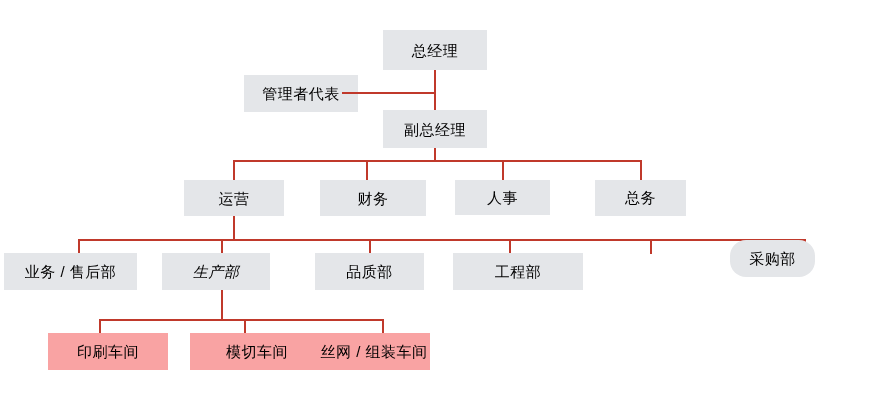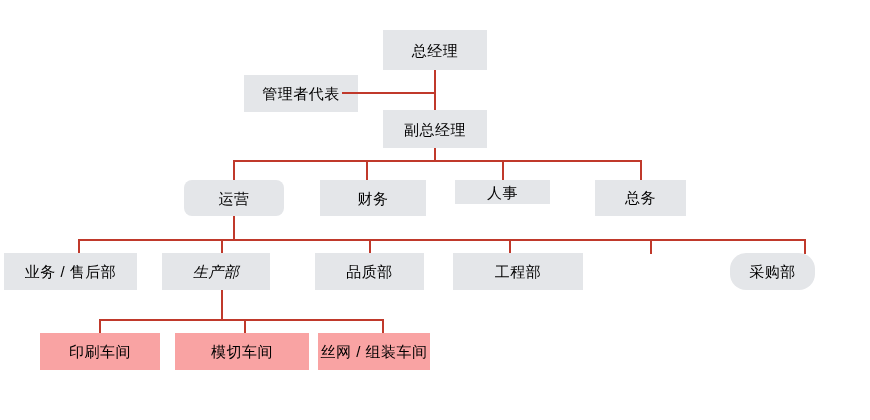--- a/index.html
+++ b/index.html
@@ -61,43 +61,43 @@
 
   <div class="conn v" style="left:434px; top:148px; height:14px;"></div>
 
   <div class="conn h" style="left:233px; top:160px; width:409px;"></div>
 
   <div class="conn v" style="left:233px; top:160px; height:20px;"></div>
   <div class="conn v" style="left:366px; top:160px; height:20px;"></div>
   <div class="conn v" style="left:502px; top:160px; height:20px;"></div>
   <div class="conn v" style="left:640px; top:160px; height:20px;"></div>
 
-  <div class="node gray" style="left:184px; top:180px; width:100px; height:36px;border-radius:8px;">运营</div>
+  <div class="node gray" style="left:184px; top:180px; width:100px; height:36px;">运营</div>
   <div class="node gray" style="left:320px; top:180px; width:106px; height:36px;">财务</div>
-  <div class="node gray" style="left:455px; top:180px; width:95px; height:24px;">人事</div>
+  <div class="node gray" style="left:455px; top:180px; width:95px; height:35px;">人事</div>
   <div class="node gray" style="left:595px; top:180px; width:91px; height:36px;font-family:Liberation Serif, serif;">总务</div>
 
   <div class="conn v" style="left:233px; top:216px; height:25px;"></div>
   <div class="conn h" style="left:78px; top:239px; width:728px;"></div>
   <div class="conn v" style="left:78px; top:239px; height:15px;"></div>
   <div class="conn v" style="left:221px; top:239px; height:15px;"></div>
   <div class="conn v" style="left:369px; top:239px; height:15px;"></div>
   <div class="conn v" style="left:509px; top:239px; height:15px;"></div>
   <div class="conn v" style="left:650px; top:239px; height:15px;"></div>
   <div class="conn v" style="left:804px; top:239px; height:15px;"></div>
 
   <div class="node gray" style="left:4px; top:253px; width:133px; height:37px;">业务 / 售后部</div>
   <div class="node gray" style="left:162px; top:253px; width:108px; height:37px;font-style:italic;">生产部</div>
   <div class="node gray" style="left:315px; top:253px; width:109px; height:37px;">品质部</div>
   <div class="node gray" style="left:453px; top:253px; width:130px; height:37px;">工程部</div>
-  <div class="node gray" style="left:730px; top:253px; width:85px; height:37px;border-radius:16px;">采购部</div>
+  <div class="node gray" style="left:730px; top:240px; width:85px; height:37px;border-radius:16px;">采购部</div>
 
   <div class="conn v" style="left:221px; top:290px; height:30px;"></div>
   <div class="conn h" style="left:99px; top:319px; width:284px;"></div>
   <div class="conn v" style="left:99px; top:319px; height:15px;"></div>
   <div class="conn v" style="left:244px; top:319px; height:15px;"></div>
   <div class="conn v" style="left:382px; top:319px; height:15px;"></div>
 
-  <div class="node red" style="left:40px; top:333px; width:120px; height:37px;">印刷车间</div>
-  <div class="node red" style="left:175px; top:333px; width:134px; height:37px;">模切车间</div>
+  <div class="node red" style="left:48px; top:333px; width:120px; height:37px;">印刷车间</div>
+  <div class="node red" style="left:190px; top:333px; width:134px; height:37px;">模切车间</div>
   <div class="node red" style="left:318px; top:333px; width:112px; height:37px;">丝网 / 组装车间</div>
 
 </div>
 
 </body></html>

